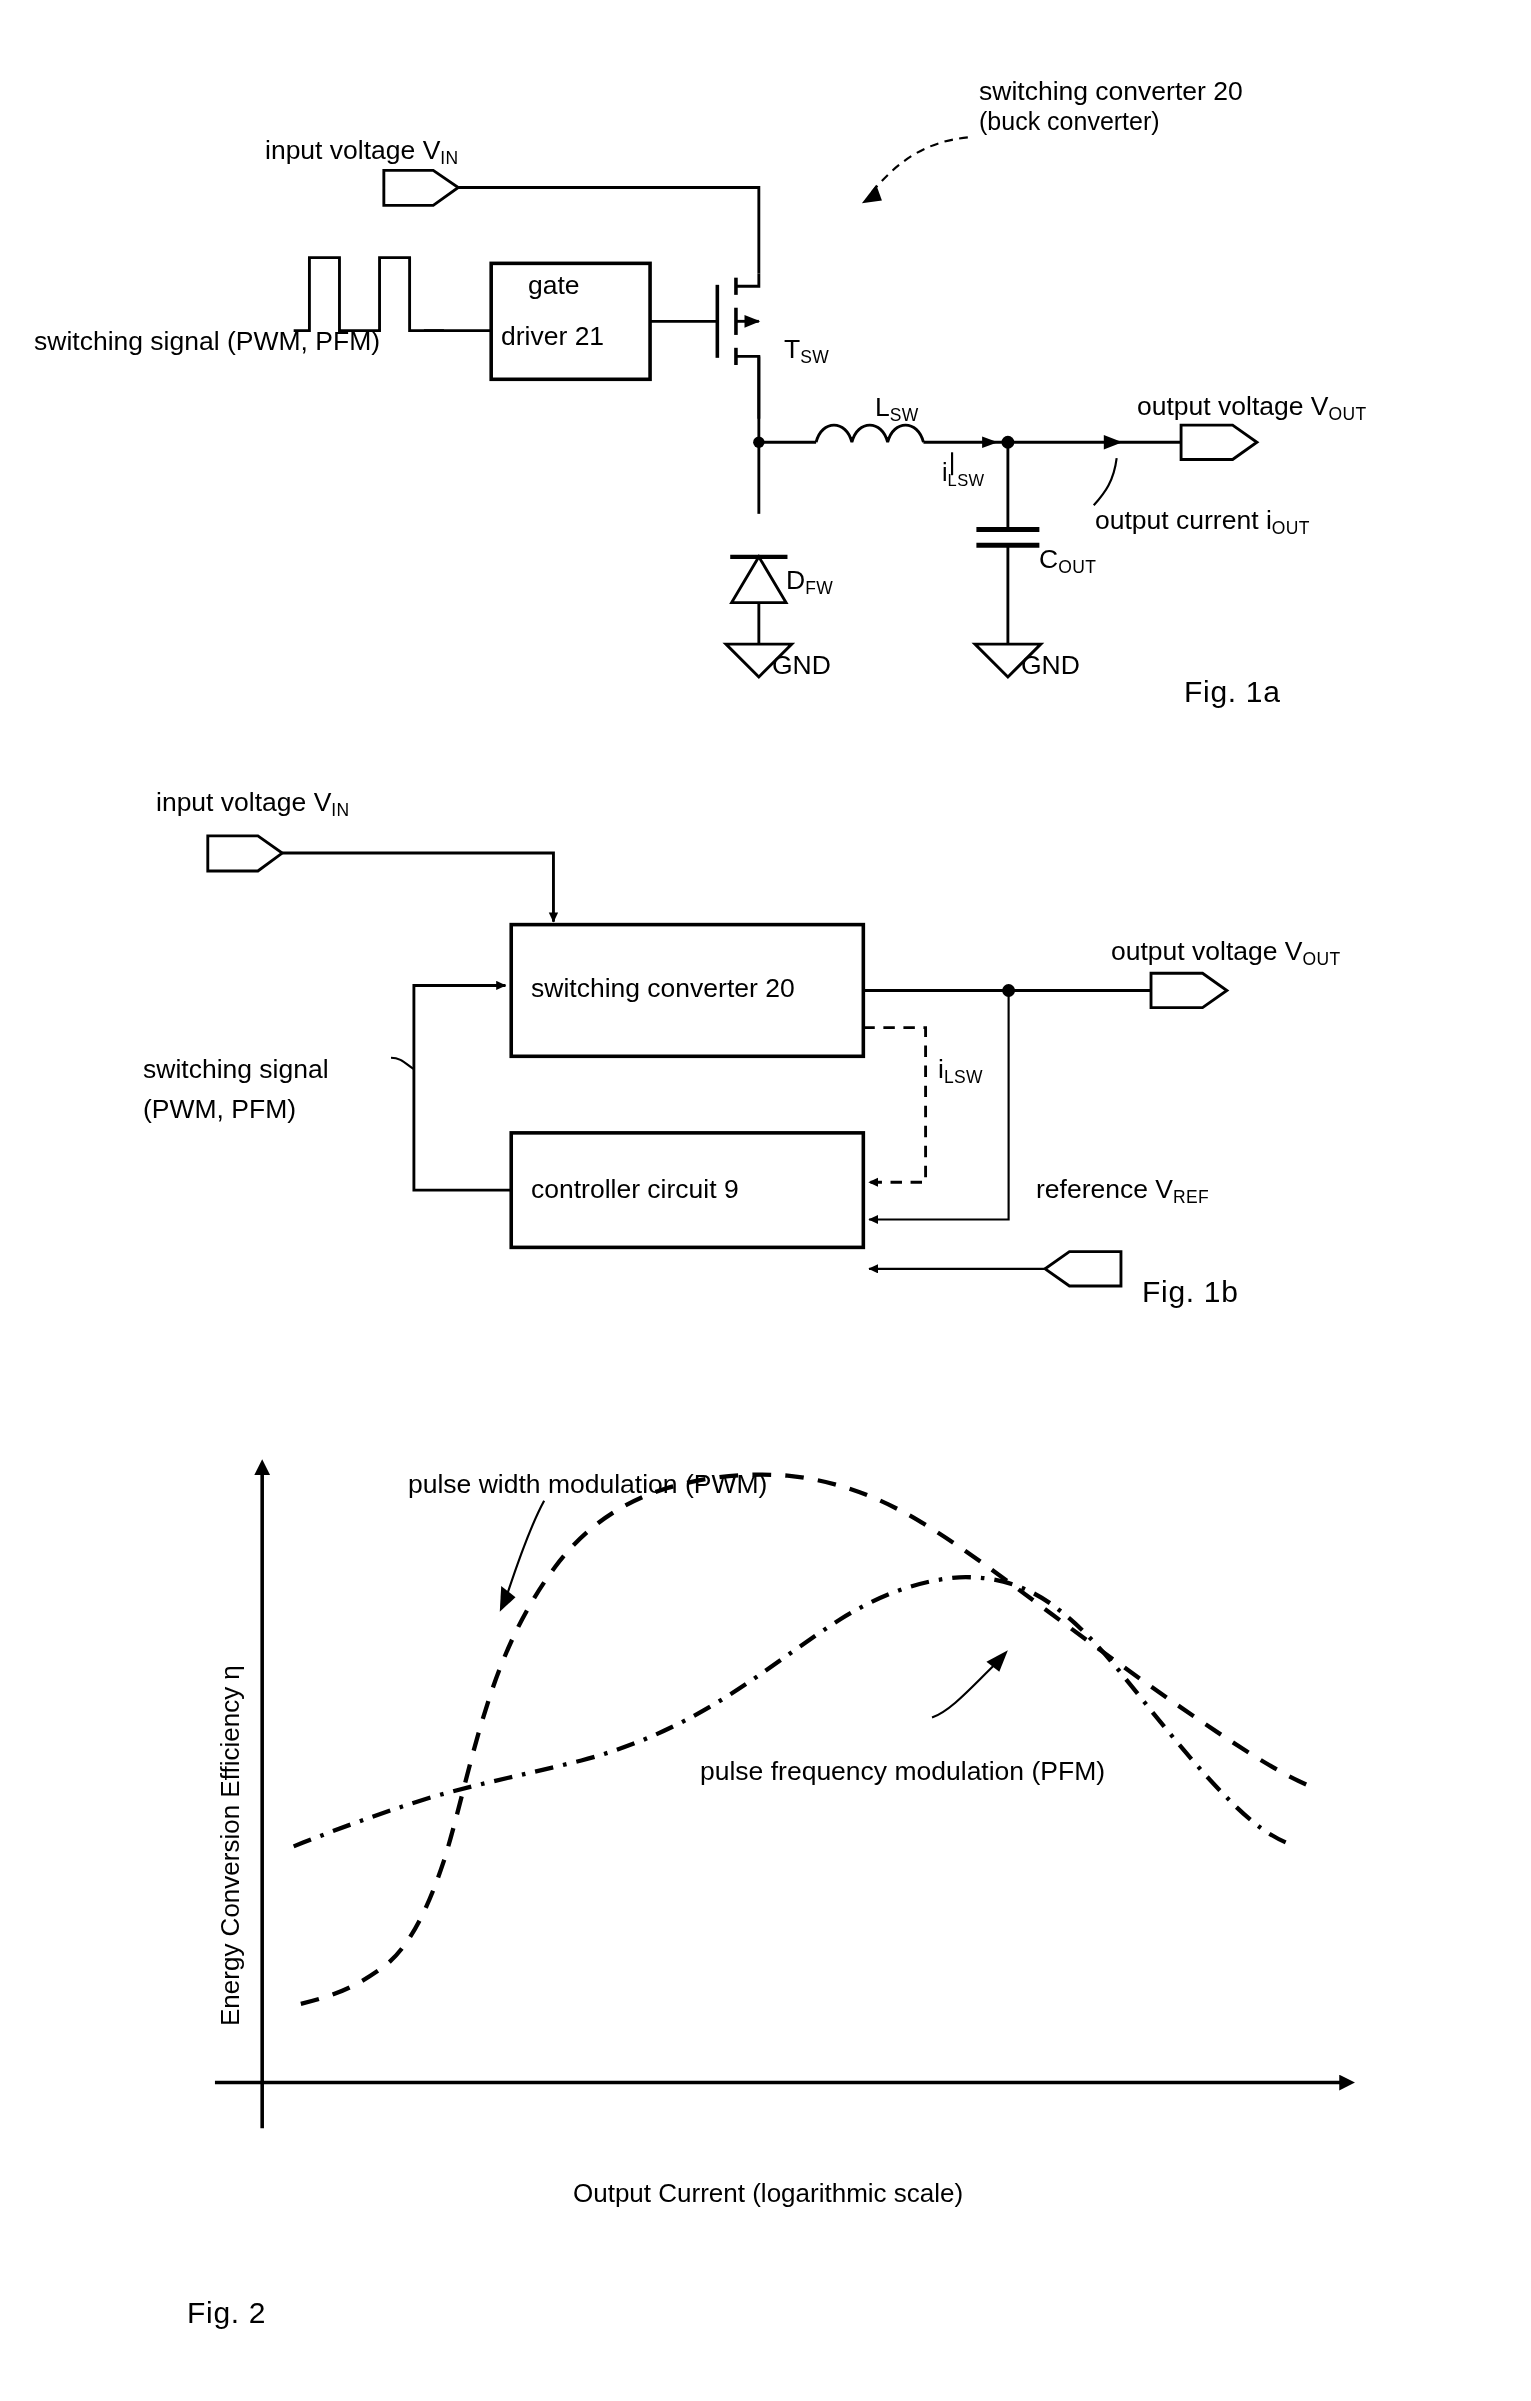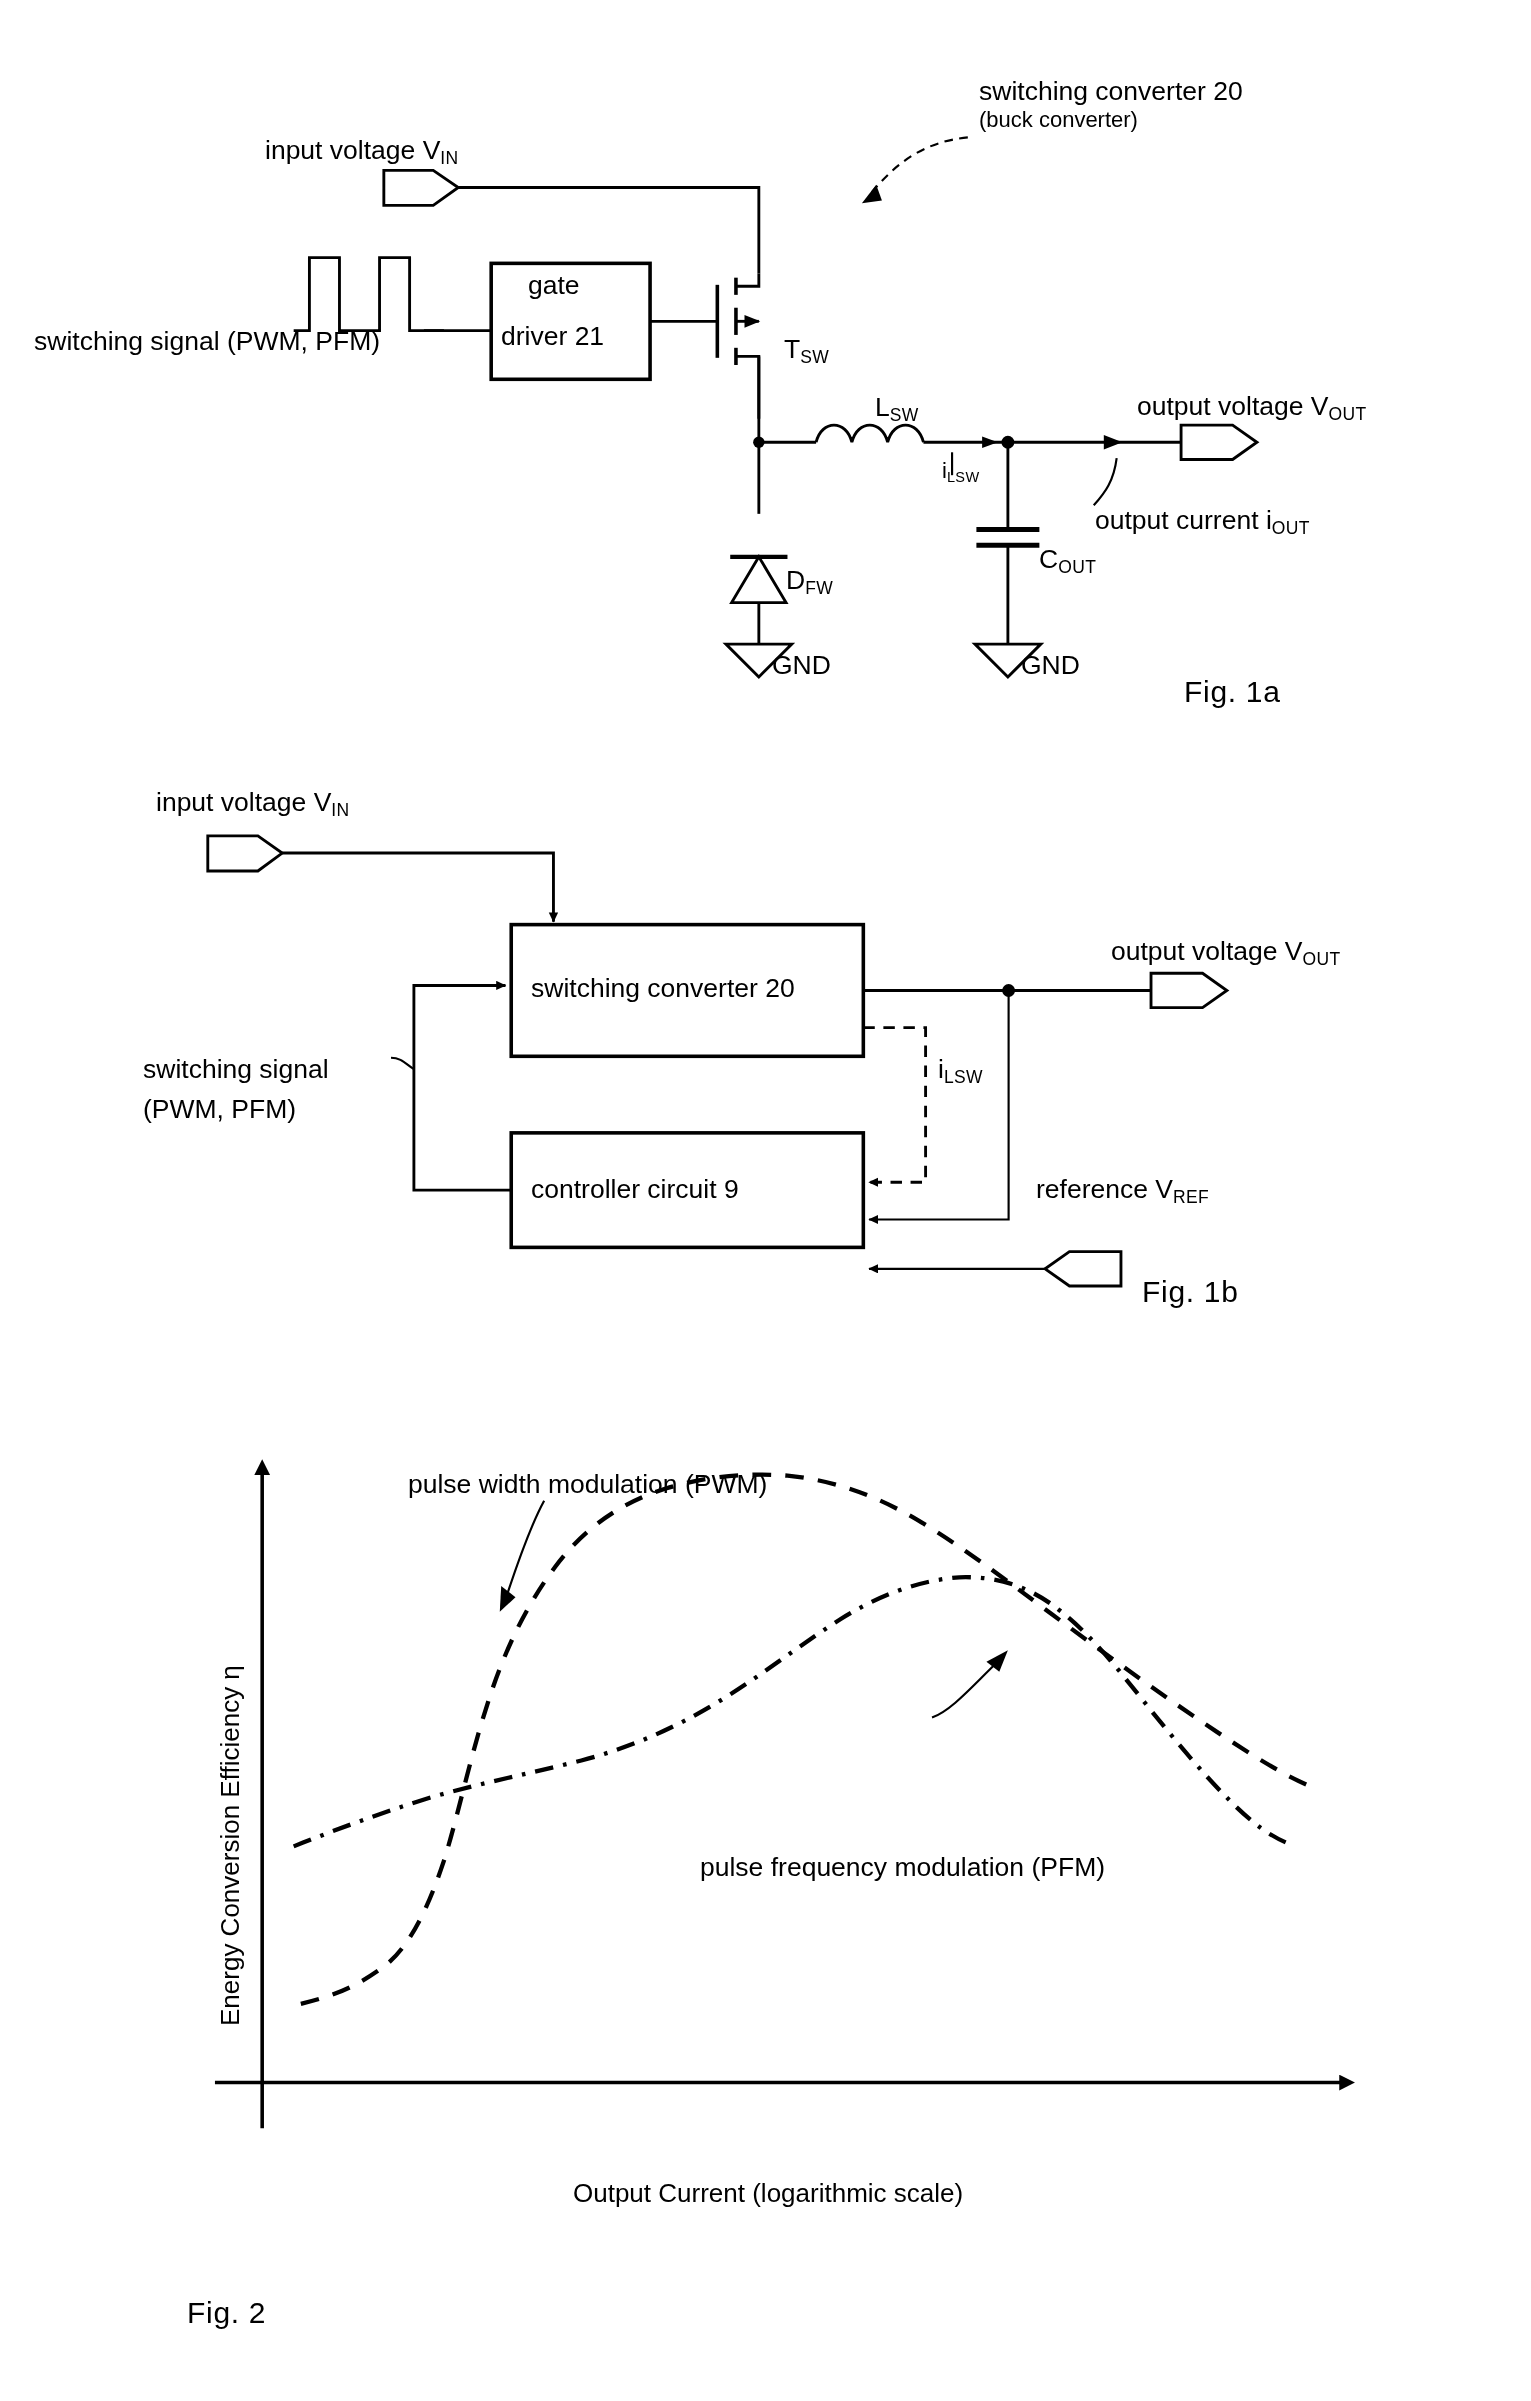--- a/index.html
+++ b/index.html
@@ -29,21 +29,21 @@
     height: 2401px;
   }
   .lbl {
     position: absolute;
     font-family: "Liberation Sans", sans-serif;
     color: #000;
     white-space: nowrap;
     line-height: 1.18;
   }
   .t-main   { font-size: 26.5px; }
-  .t-small  { font-size: 22px; }
+  .t-small  { font-size: 25px; }
   .t-fig    { font-size: 30px; letter-spacing: 0.7px; }
   .t-axis   { font-size: 26px; }
   .sub {
     font-size: 0.66em;
     vertical-align: -0.30em;
     letter-spacing: 0.4px;
   }
   .rot90 {
     transform-origin: 0 0;
     transform: rotate(-90deg);
@@ -305,18 +305,18 @@
   <div class="lbl t-fig" style="left:1142px; top:1274px;">Fig. 1b</div>
 
   <div class="lbl t-axis rot90" style="left:215px; top:2026px;">
     <span>Energy Conversion Efficiency </span><span>η</span>
   </div>
 
   <div class="lbl t-axis" style="left:573px; top:2170px;margin-top:8px;">Output Current (logarithmic scale)</div>
 
   <div class="lbl t-main" style="left:379px; top:1469px;margin-left:29px;">pulse width modulation (PWM)</div>
 
-  <div class="lbl t-main" style="left:700px; top:1852px;">pulse frequency modulation (PFM)</div>
+  <div class="lbl t-main" style="left:700px; top:1756px;">pulse frequency modulation (PFM)</div>
 
   <div class="lbl t-fig" style="left:187px; top:2295px;">Fig. 2</div>
 
 </div>
 
 
 </body></html>

